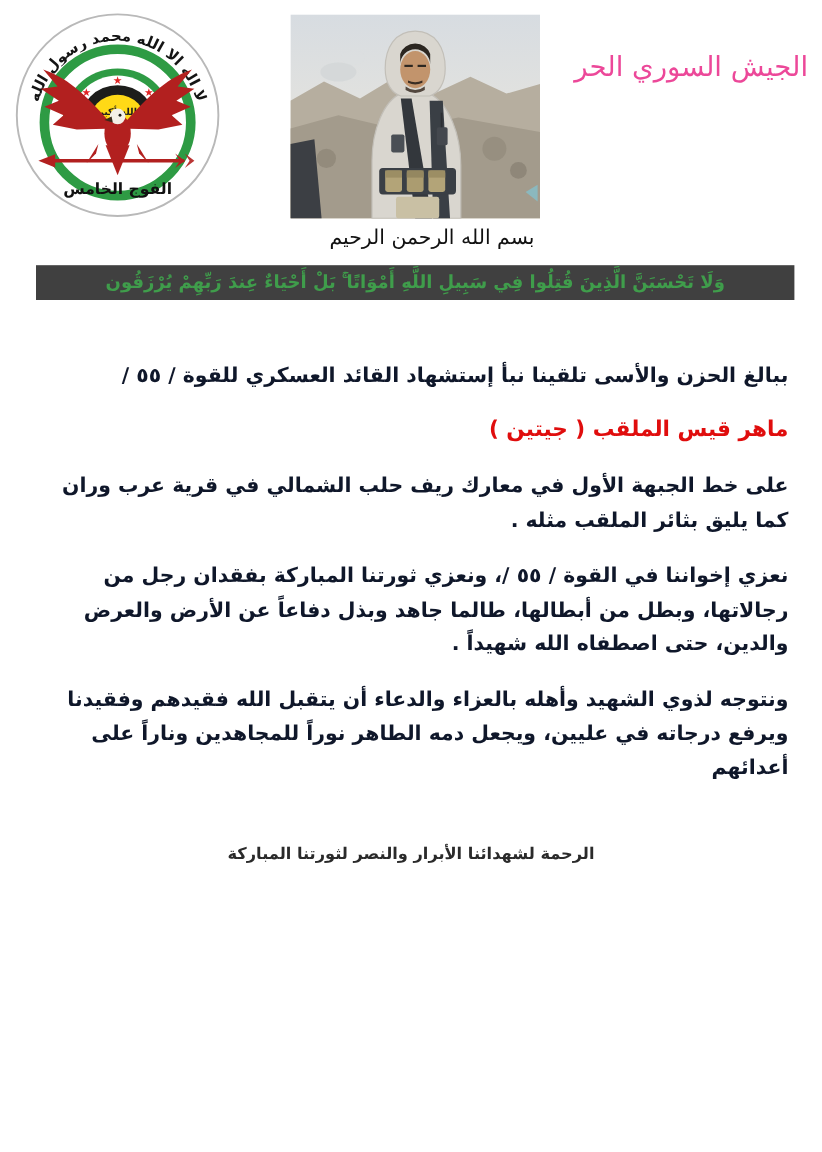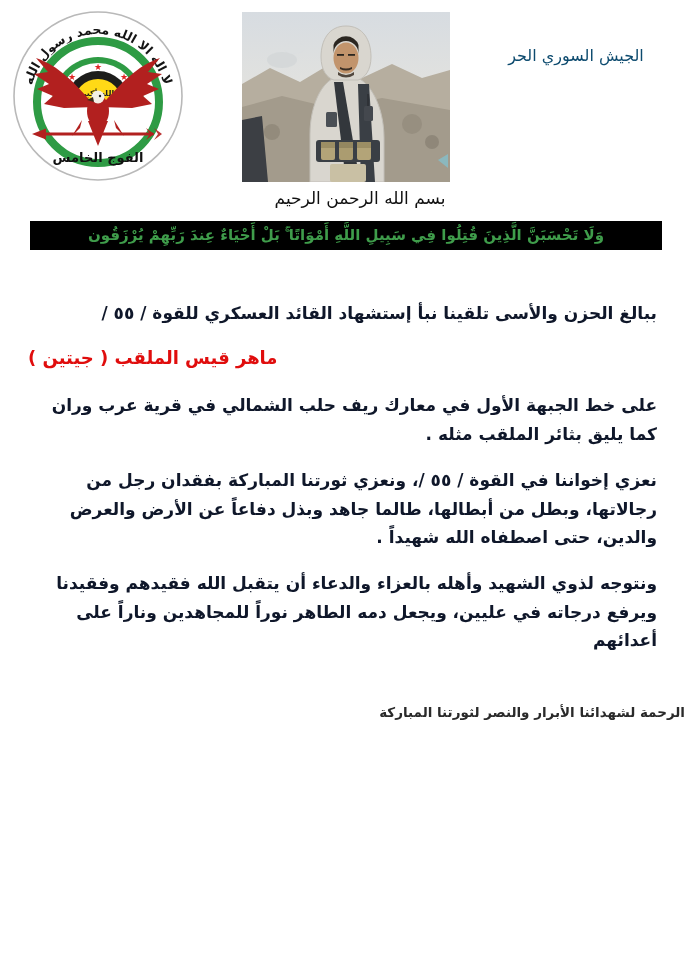--- a/index.html
+++ b/index.html
@@ -2,38 +2,38 @@
 <html lang="ar"><head>
 <meta charset="utf-8">
 <style>
   html,body{margin:0;padding:0;background:#fff;}
   .page{position:relative;width:685px;height:960px;background:#ffffff;overflow:hidden;
         font-family:"DejaVu Sans",sans-serif;color:#1f1f1f;}
   
   .logo{position:absolute;left:12px;top:10px;width:172px;height:172px;}
   .photo{position:absolute;left:242px;top:12px;width:208px;height:170px;}
   .org-title{position:absolute;left:470px;top:34px;width:212px;text-align:center;
-             direction:rtl;font-size:16px;line-height:44px;color:#0c4a6e;}
+             direction:rtl;font-size:23px;line-height:44px;color:#ec4899;}
   
   .basmala{position:absolute;left:174px;top:188px;width:372px;text-align:center;
            direction:rtl;font-size:17px;color:#111;}
   
   .verse{position:absolute;left:30px;top:221px;width:632px;direction:rtl;text-align:center;
-         background:#000000;color:#3f9d4b;font-weight:bold;font-size:15px;
+         background:#404040;color:#3f9d4b;font-weight:bold;font-size:15px;
          padding:5px 4px 6px 4px;box-sizing:border-box;}
   
   .para{position:absolute;right:28px;left:28px;direction:rtl;text-align:right;
         font-weight:bold;font-size:17px;line-height:28.5px;color:#0f172a;}
   .p1{top:299px;}
-  .martyr{position:absolute;right:28px;left:28px;top:347px;direction:rtl;text-align:left;
+  .martyr{position:absolute;right:28px;left:28px;top:347px;direction:rtl;text-align:right;
           font-weight:bold;font-size:18px;color:#e00d0d;}
   .p2{top:391px;}
   .p3{top:466px;}
   .p4{top:569px;}
-  .footer-line{position:absolute;left:0;top:704px;width:685px;text-align:right;
+  .footer-line{position:absolute;left:0;top:704px;width:685px;text-align:center;
                direction:rtl;font-weight:bold;font-size:13.5px;color:#2a2a2a;}
 </style>
 </head>
 <body>
 
 <div class="page">
 
   <div class="logo">
     <svg width="172" height="172" viewBox="0 0 172 172">
       <circle cx="86" cy="86" r="84" fill="#ffffff" stroke="#b9b9b9" stroke-width="1.6"></circle>

